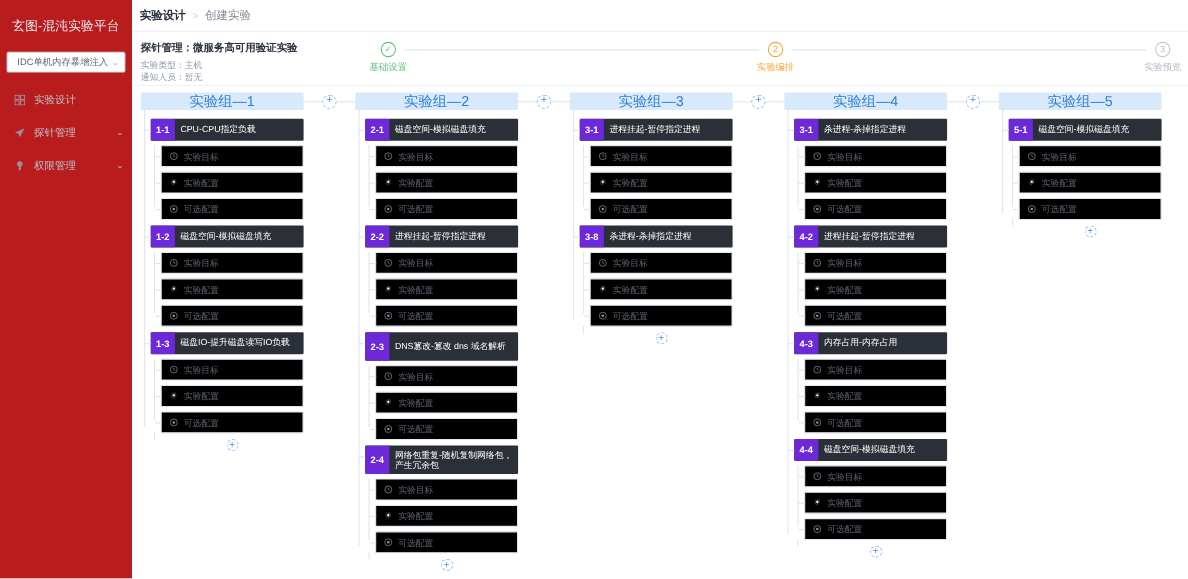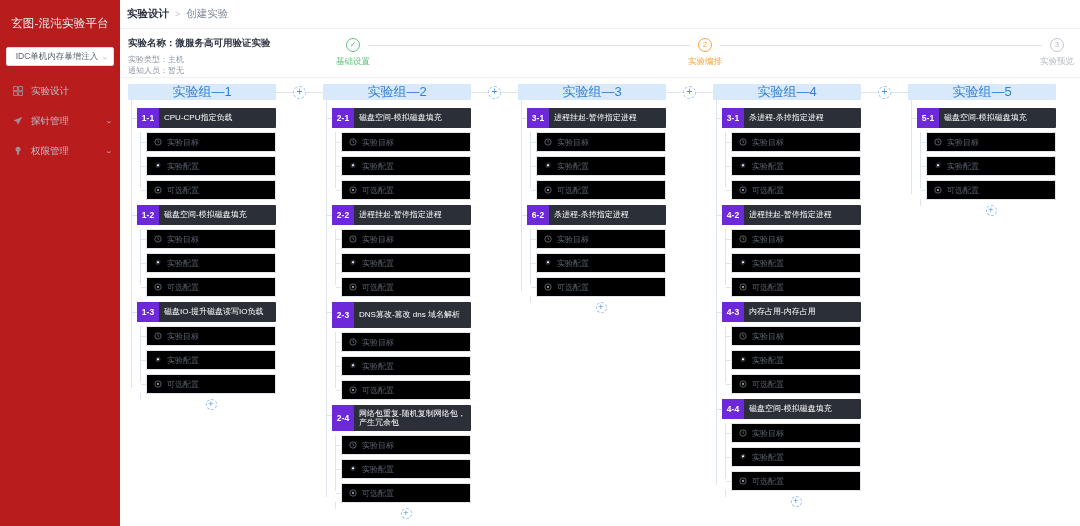--- a/index.html
+++ b/index.html
@@ -194,21 +194,21 @@
 
     <div class="breadcrumb">
       <span class="bc-1">实验设计</span>
       <span class="bc-sep">&gt;</span>
       <span class="bc-2">创建实验</span>
     </div>
 
     <div class="infobar">
       <div class="exp-meta">
         <div class="exp-name">
-          <span>实验名称：</span><span>微服务高可用验证实验</span>
+          <span>探针管理：</span><span>微服务高可用验证实验</span>
         </div>
         <div class="exp-sub">实验类型：主机</div>
         <div class="exp-sub">通知人员：暂无</div>
       </div>
       <div class="steps" id="steps">
           <div class="step done">
             <div class="step-circle">✓</div>
             <div class="step-label">基础设置</div>
           </div>
           <div class="step-line"></div>
@@ -538,21 +538,21 @@
                       <circle cx="8" cy="8" r="6.3" fill="none" stroke="#8a929e" stroke-width="1.3"></circle>
                       <circle cx="8" cy="8" r="2.3" fill="#8a929e"></circle>
                     </svg>
                   </span>
                   <span>可选配置</span>
                 </div>
               </div>
             </div>
             <div class="node">
               <div class="card-head">
-                <div class="card-idx">6-2</div>
+                <div class="card-idx">3-8</div>
                 <div class="card-title">杀进程-杀掉指定进程</div>
               </div>
               <div class="sub-wrap">
                 <div class="sub-spine"></div>
                 <div class="sub-row">
                   <span class="sub-ico">
                     <svg viewBox="0 0 16 16">
                       <circle cx="8" cy="8" r="6.3" fill="none" stroke="#8a929e" stroke-width="1.3"></circle>
                       <path d="M8 4.5V8l2.4 1.6" fill="none" stroke="#8a929e" stroke-width="1.3"></path>
                     </svg>

